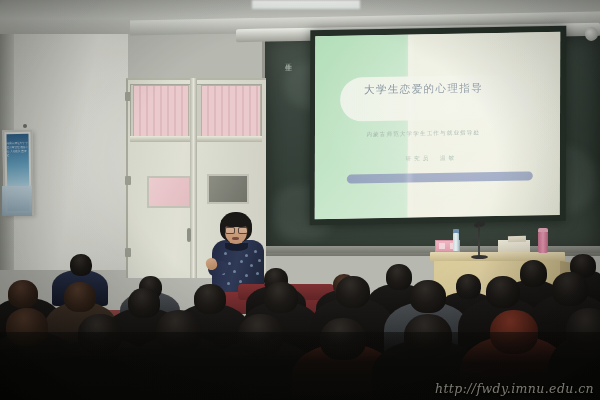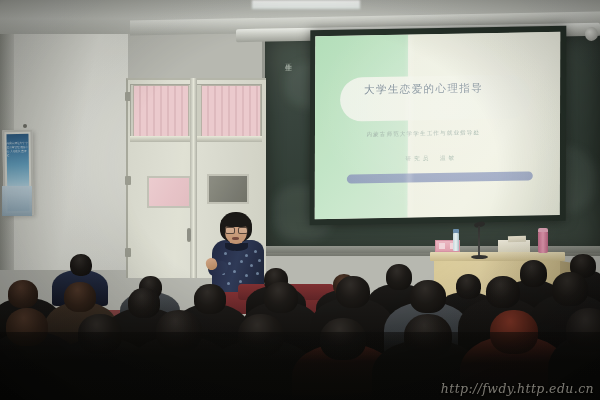--- a/index.html
+++ b/index.html
@@ -388,14 +388,14 @@
     <div class="head" style="left:566px;top:68px;width:46px;height:44px;"></div>
 
   </div>
 
   <div class="foreground-mask"></div>
 
   <div class="softness"></div>
   <div class="warm"></div>
   <div class="vignette"></div>
 
-  <div class="watermark">http://fwdy.http.edu.cn</div>
+  <div class="watermark">http://fwdy.imnu.edu.cn</div>
 </div>
 
 </body></html>

